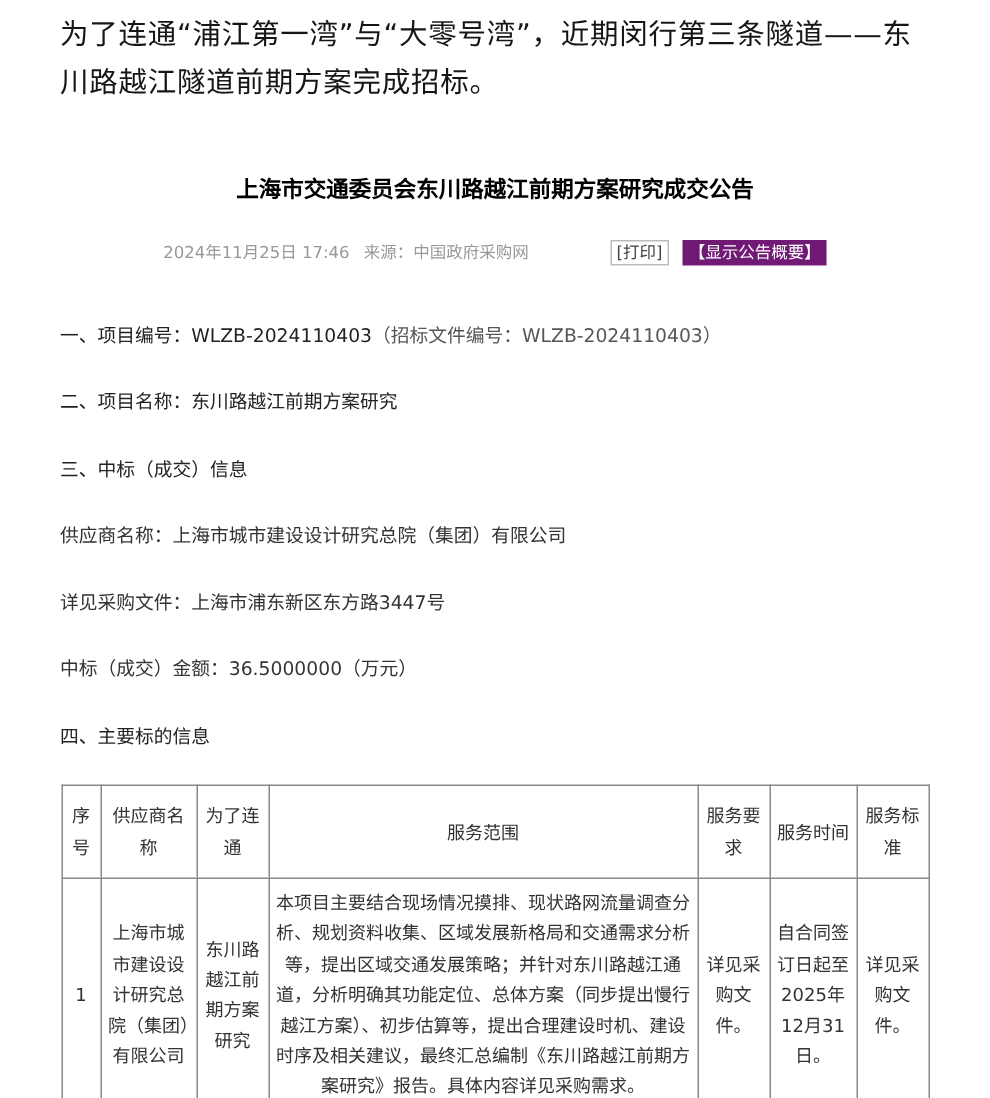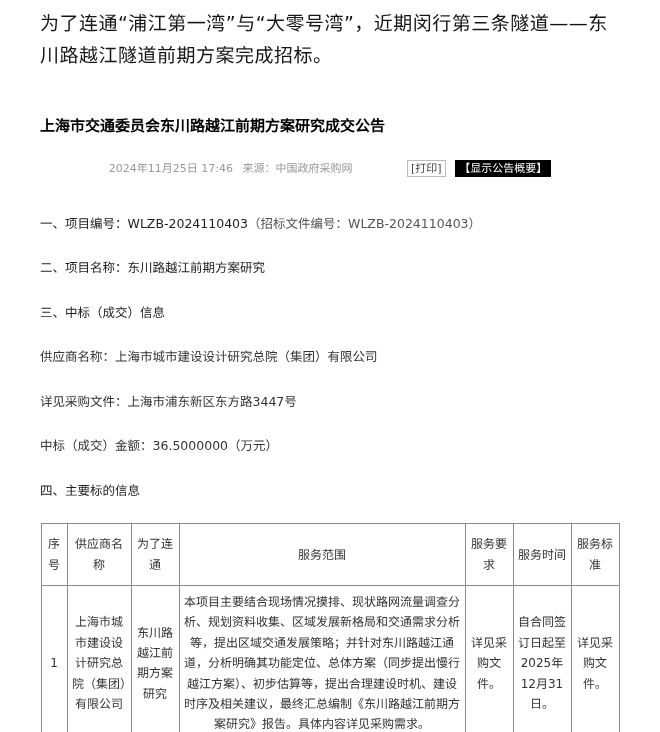--- a/index.html
+++ b/index.html
@@ -12,34 +12,34 @@
   }
   .page { position: relative; width: 660px; height: 728px; }
 
   .intro {
     margin: 0; padding: 8px 38px 0 40px;
     font-size: 19px; line-height: 1.68; letter-spacing: 0.5px;
     color: #161616; font-weight: 500;
   }
 
   .notice-title {
-    margin: 42px 40px 0; 
+    margin: 42px 40px 0; text-align: center;
     font-size: 15px; font-weight: 700; color: #000;
   }
 
   .meta {
     margin-top: 24px; text-align: center;
     font-size: 11px; color: #999;
   }
   .meta span { margin: 0 3px; vertical-align: middle; }
   .meta .print {
     color: #444; border: 1px solid #bbb; padding: 1px 3px; cursor: pointer; margin-left: 48px;
   }
   .meta .badge {
-    color: #fff; background: #000000; padding: 2px 4px; cursor: pointer;
+    color: #fff; background: #701a75; padding: 2px 4px; cursor: pointer;
   }
 
   .doc-line {
     margin: 27px 40px 0; font-size: 12.5px; color: #333; line-height: 1.4;
   }
   .doc-line.first { margin-top: 40px; }
   .b { font-weight: 400; color: #222; }
   .suffix { color: #555; }
 
   table.main-table {

